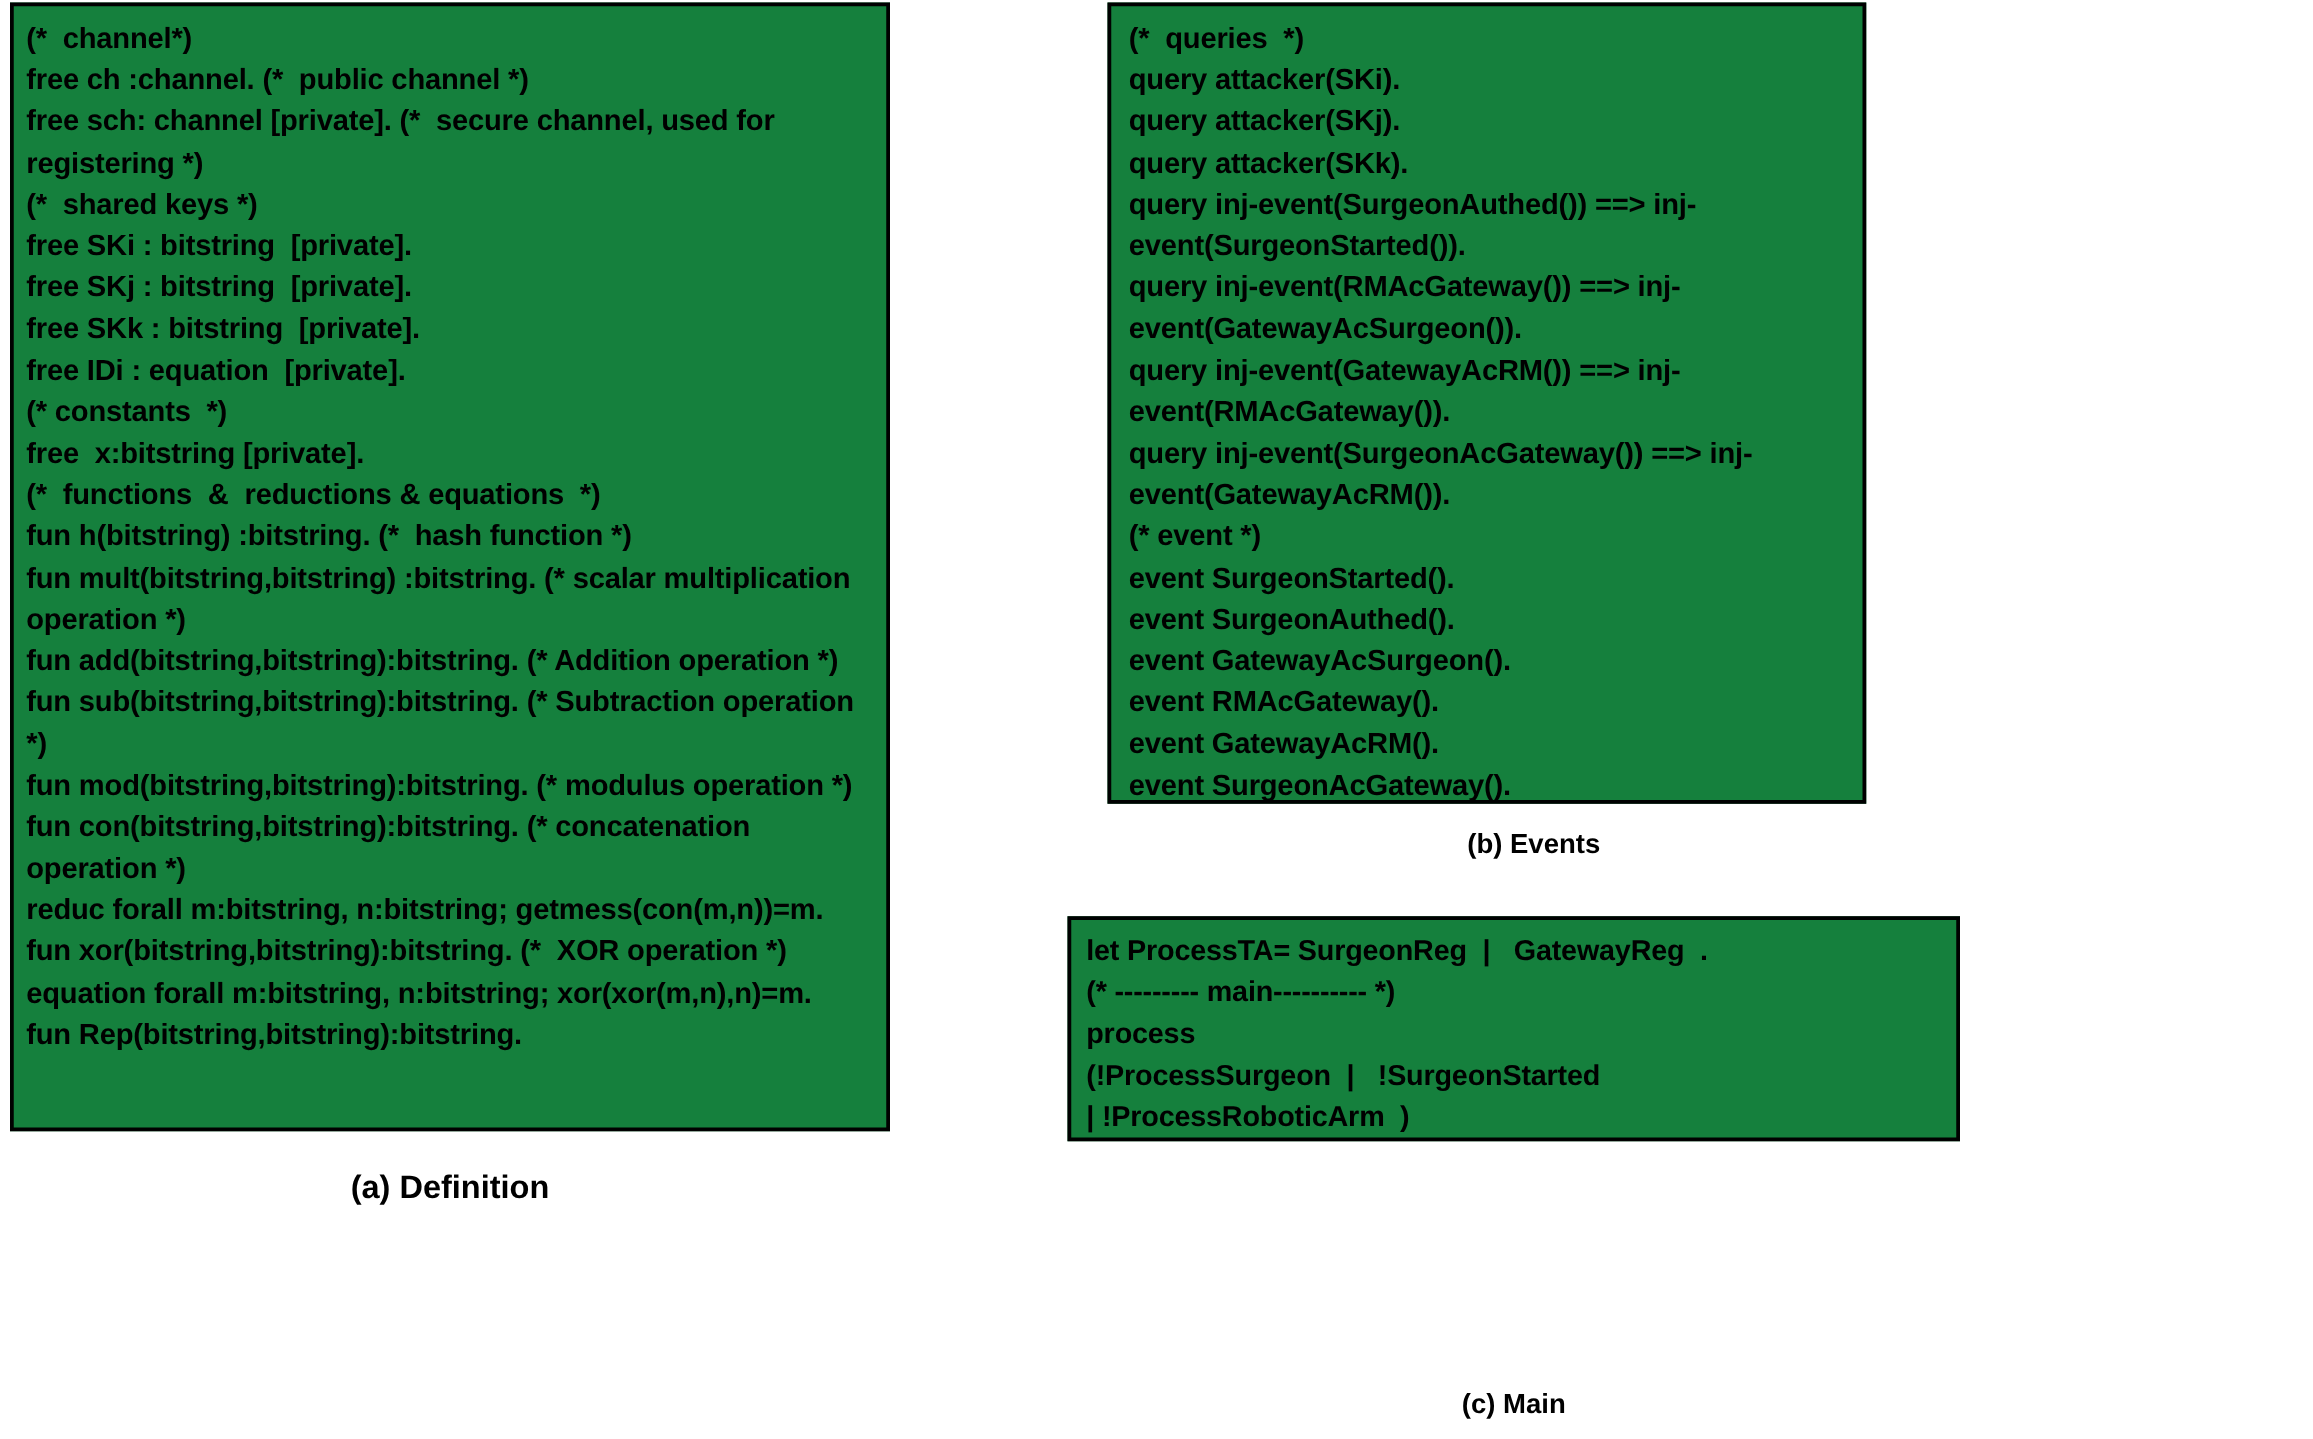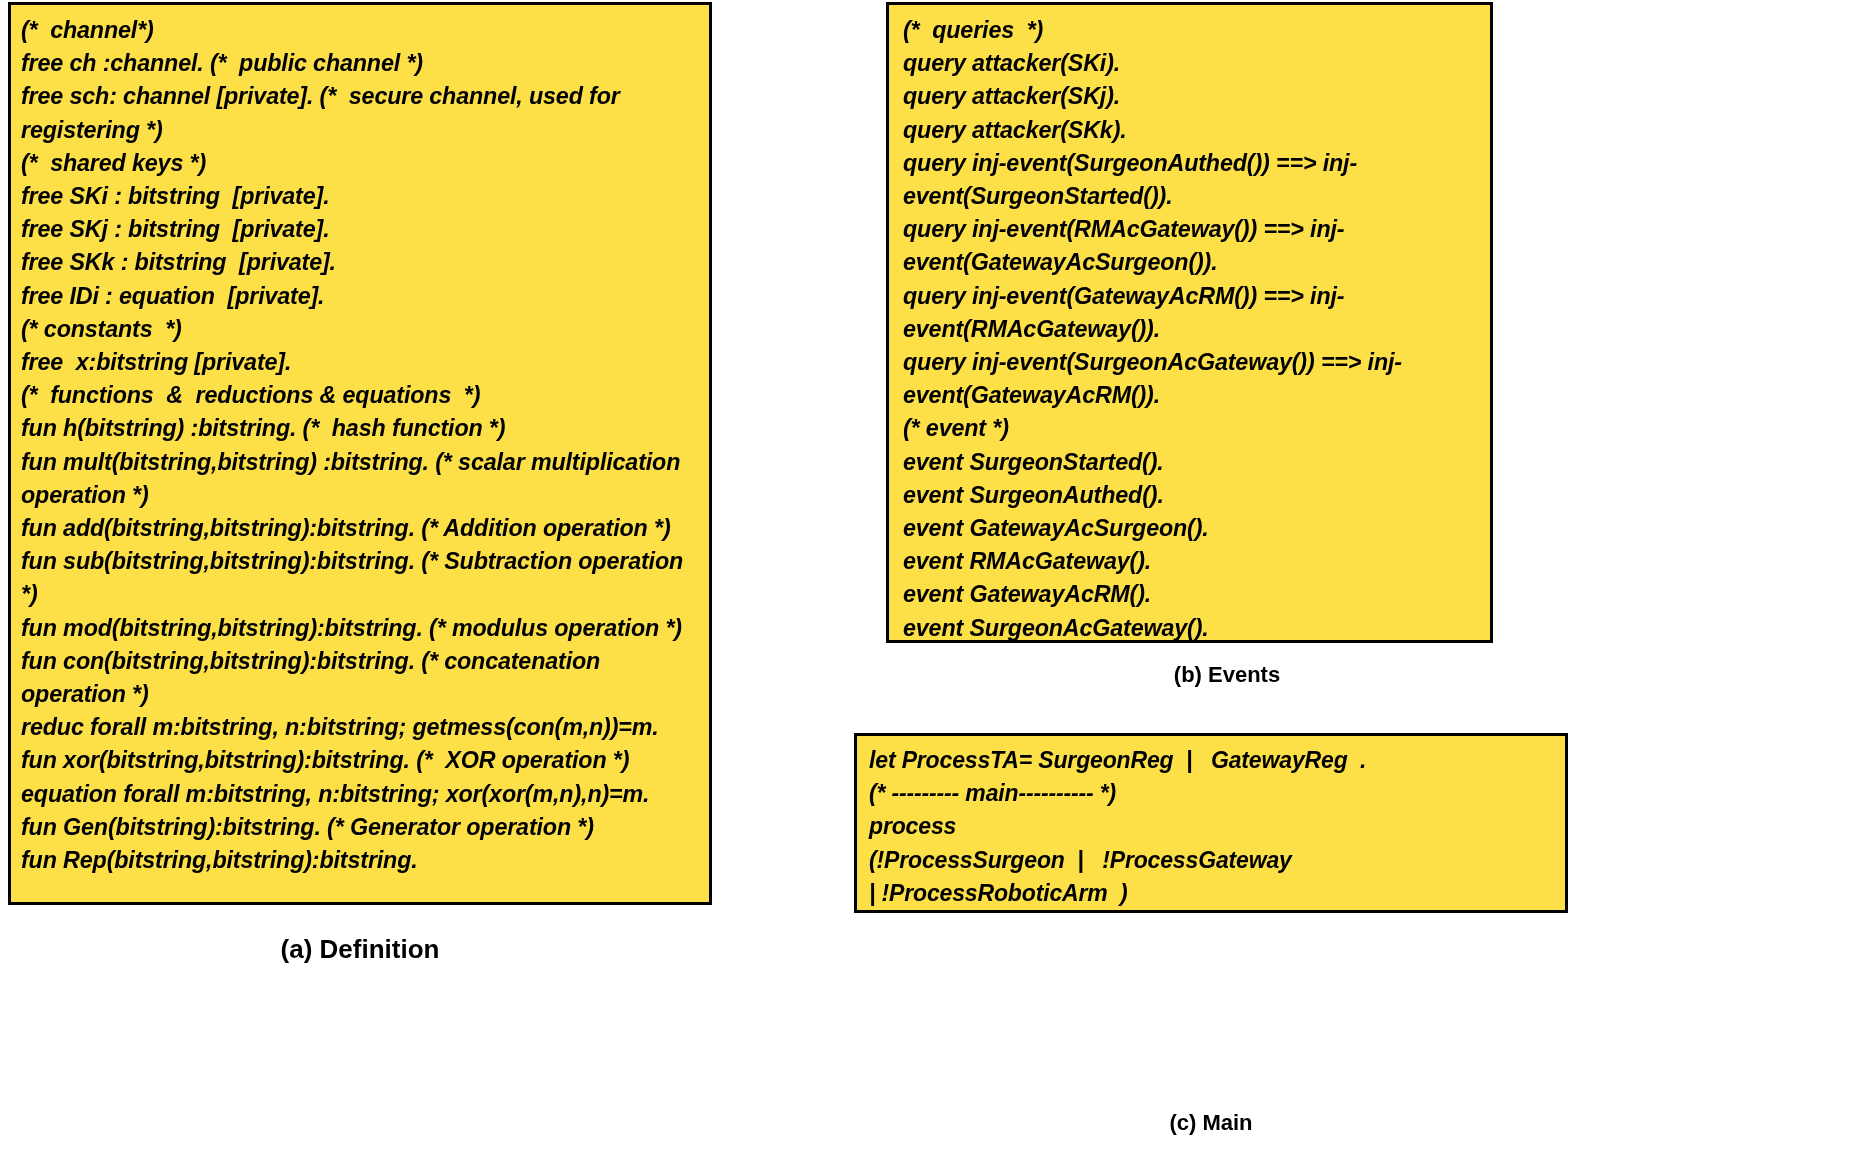--- a/index.html
+++ b/index.html
@@ -19,23 +19,22 @@
   .figure-root {
     position: absolute;
     inset: 0;
   }
 
   
   .code-box {
     position: absolute;
     box-sizing: border-box;
     border: 3px solid #000000;
-    background: #fde047;
+    background: #15803d;
     overflow: hidden;
-    font-style: italic;
   }
   .code-lines {
     margin: 0;
     padding: 0;
     list-style: none;
   }
   .code-line {
     font-weight: bold;
     color: #000000;
     white-space: pre-wrap;
@@ -137,21 +136,20 @@
       <li class="code-line">(*  functions  &amp;  reductions &amp; equations  *)</li>
       <li class="code-line">fun h(bitstring) :bitstring. (*  hash function *)</li>
       <li class="code-line">fun mult(bitstring,bitstring) :bitstring. (* scalar multiplication operation *)</li>
       <li class="code-line">fun add(bitstring,bitstring):bitstring. (* Addition operation *)</li>
       <li class="code-line">fun sub(bitstring,bitstring):bitstring. (* Subtraction operation *)</li>
       <li class="code-line">fun mod(bitstring,bitstring):bitstring. (* modulus operation *)</li>
       <li class="code-line">fun con(bitstring,bitstring):bitstring. (* concatenation operation *)</li>
       <li class="code-line">reduc forall m:bitstring, n:bitstring; getmess(con(m,n))=m.</li>
       <li class="code-line">fun xor(bitstring,bitstring):bitstring. (*  XOR operation *)</li>
       <li class="code-line">equation forall m:bitstring, n:bitstring; xor(xor(m,n),n)=m.</li>
-      <li class="code-line">fun Gen(bitstring):bitstring. (* Generator operation *)</li>
       <li class="code-line">fun Rep(bitstring,bitstring):bitstring.</li>
     </ul>
   </div>
   <div class="caption" id="caption-definition">(a) Definition</div>
 
   <div class="code-box" id="panel-events">
     <ul class="code-lines">
       <li class="code-line">(*  queries  *)</li>
       <li class="code-line">query attacker(SKi).</li>
       <li class="code-line">query attacker(SKj).</li>
@@ -169,19 +167,19 @@
       <li class="code-line">event SurgeonAcGateway().</li>
     </ul>
   </div>
   <div class="caption" id="caption-events">(b) Events</div>
 
   <div class="code-box" id="panel-main">
     <ul class="code-lines">
       <li class="code-line">let ProcessTA= SurgeonReg  |   GatewayReg  .</li>
       <li class="code-line">(* --------- main---------- *)</li>
       <li class="code-line">process</li>
-      <li class="code-line">(!ProcessSurgeon  |   !ProcessGateway</li>
+      <li class="code-line">(!ProcessSurgeon  |   !SurgeonStarted</li>
       <li class="code-line">| !ProcessRoboticArm  )</li>
     </ul>
   </div>
   <div class="caption" id="caption-main">(c) Main</div>
 
 </div>
 
 </body></html>

